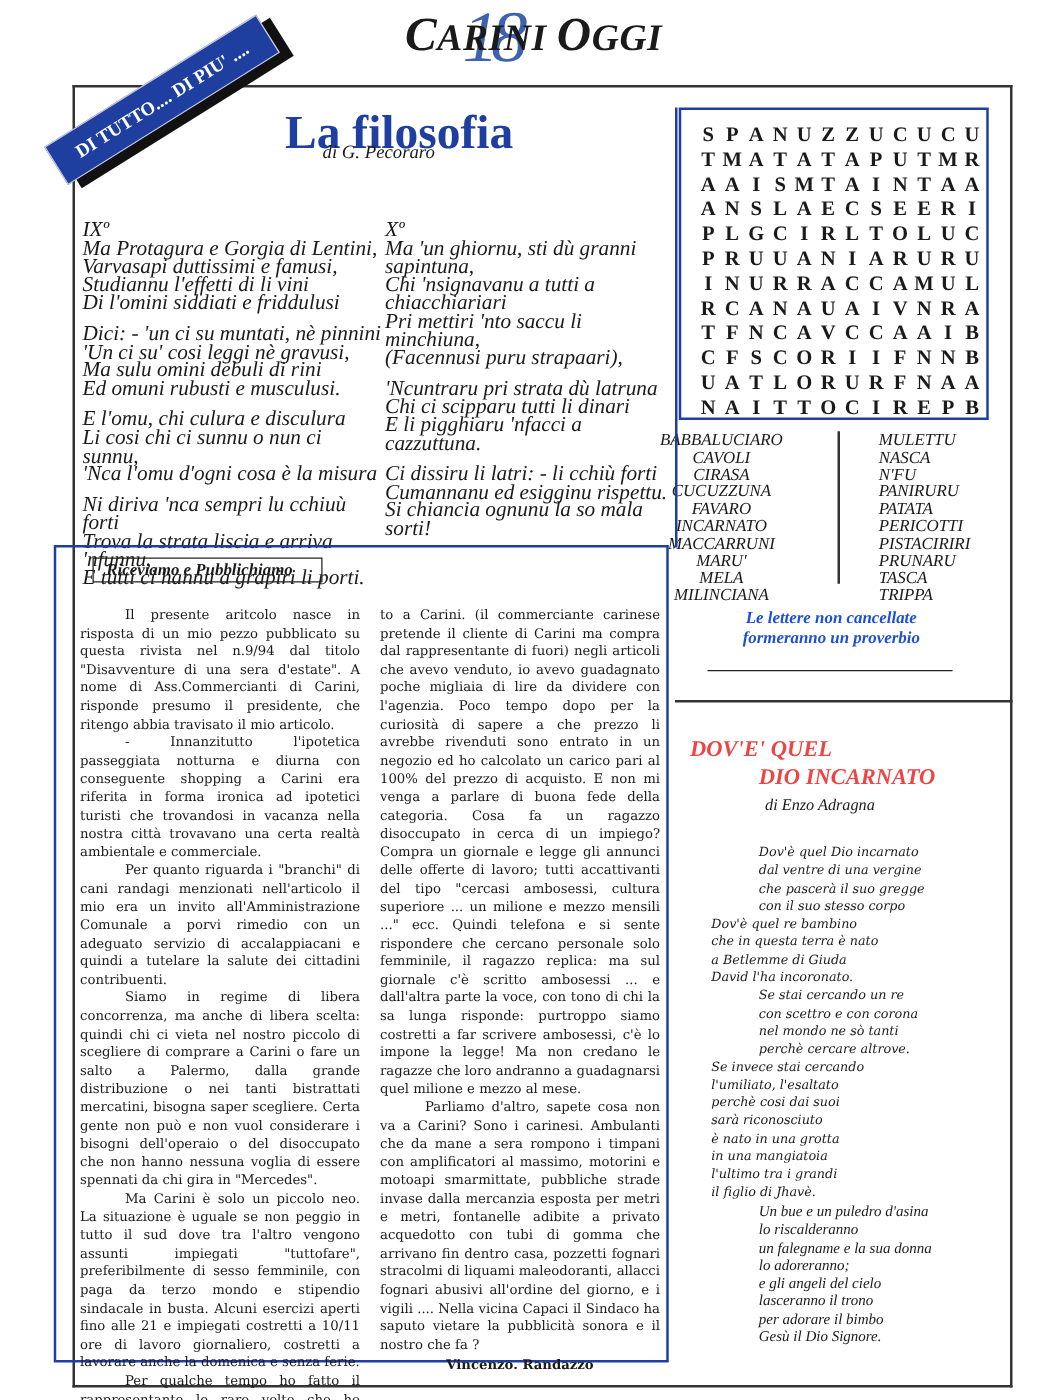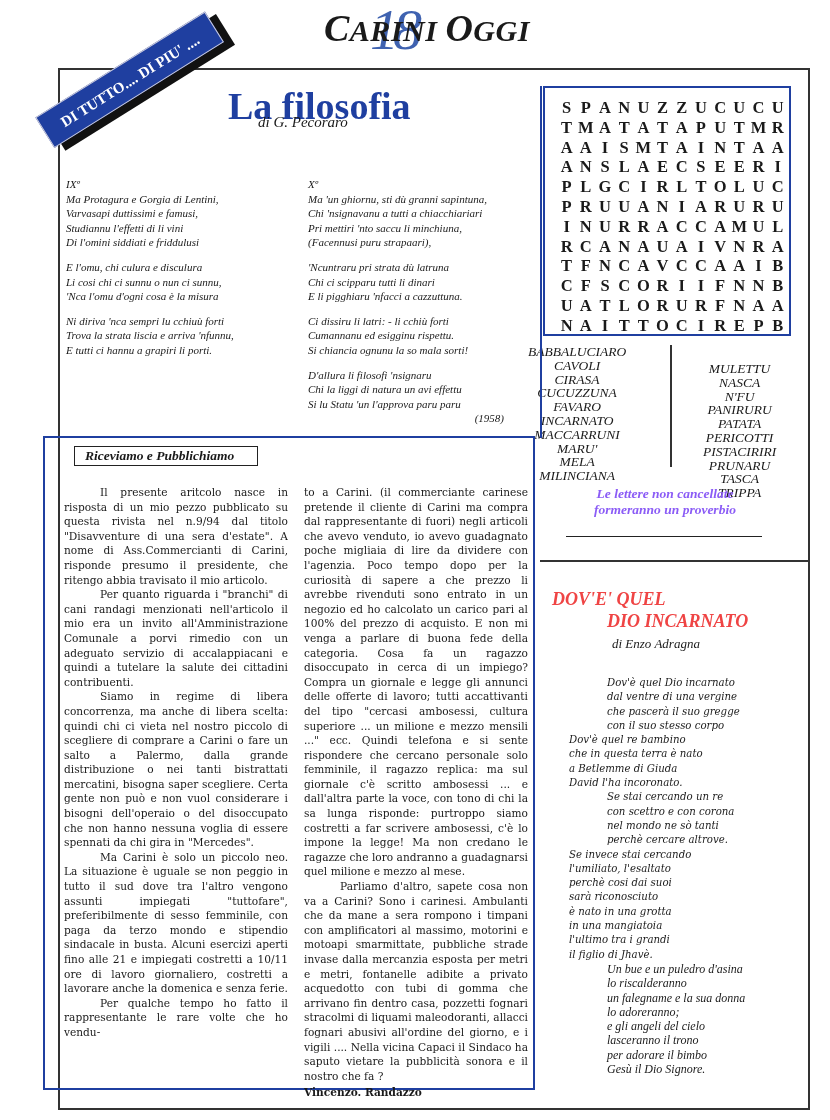--- a/index.html
+++ b/index.html
@@ -15,46 +15,46 @@
   .frame-left { left:58px; top:68px; width:2px; height:1042px; background:#333; }
   .frame-right { left:808px; top:68px; width:2px; height:1042px; background:#333; }
   .frame-bottom { left:58px; top:1108px; width:752px; height:2px; background:#333; }
   
   .banner-wrap { left:36px; top:60px; width:200px; height:60px; transform:rotate(-32deg); transform-origin:center; }
   .banner-shadow { position:absolute; left:8px; top:8px; width:200px; height:36px; background:#111; }
   .banner { position:absolute; left:0; top:0; width:200px; height:36px; background:#1f3fa0; color:#fff; font-family:"Liberation Serif", serif; font-size:15px; font-weight:bold; text-align:center; line-height:36px; border:1px solid #ccd; box-sizing:border-box; }
   
   .art-title { left:228px; top:84px; font-size:38px; font-weight:bold; color:#1f3fa0; }
   .art-author { left:258px; top:114px; font-size:15px; font-style:italic;text-align:right; }
-  .poem { font-style:italic; font-size:11px; line-height:14.6px; }
+  .poem { font-style:italic; font-size:17px; line-height:14.6px; }
   .poem .stanza { margin-bottom:10px; }
   .poem-left { left:66px; top:177px; width:240px; }
   .poem-right { left:308px; top:177px; width:230px; }
   .year { text-align:right; padding-right:34px; }
   
   .ws-box { left:543px; top:86px; width:248px; height:250px; border:2px solid #1f3fa0; box-sizing:border-box; background:#fff; }
   .ws-grid { position:absolute; left:12px; top:10px; font-family:"Liberation Serif", serif; font-weight:bold; font-size:16.5px; line-height:19.8px; letter-spacing:0; }
   .ws-row { display:flex; }
   .ws-row span { width:19.2px; text-align:center; }
   .words { font-style:italic; font-size:13.5px; line-height:13.8px; }
   .words-left { left:528px; top:345px;text-align:center; }
-  .words-right { left:703px; top:362px;text-align:center; }
+  .words-right { left:703px; top:345px; }
   .words-div { left:670px; top:345px; width:2px; height:122px; background:#333; }
-  .proverb { left:560px; top:486px; width:210px; text-align:center; font-style:italic; font-weight:bold; font-size:13.5px; line-height:16px; color:#8b5cf6; }
+  .proverb { left:560px; top:486px; width:210px; text-align:center; font-style:italic; font-weight:bold; font-size:13.5px; line-height:16px; color:#1d4ed8; }
   .proverb-line { left:566px; top:536px; width:196px; height:1px; background:#222; }
   .sep-h { left:540px; top:560px; width:270px; height:2px; background:#333; }
   
   .letter-box { left:43px; top:436px; width:492px; height:654px; border:2px solid #1f3fa0; box-sizing:border-box; }
   .letter-box-right { left:540px; top:86px; width:2px; height:352px; background:#1f3fa0; }
   .rp-label { left:74px; top:446px; width:184px; height:20px; border:1.5px solid #222; box-sizing:border-box; font-style:italic; font-weight:bold; font-size:13.5px; line-height:18px; padding-left:10px; }
   .col { font-family:"DejaVu Serif", serif; font-size:10.6px; line-height:14.6px; text-align:justify; }
   .col p { margin:0; text-indent:36px; }
   .col-left { left:64px; top:485px; width:224px; }
   .col-right { left:304px; top:485px; width:224px; }
-  .signature { text-align:left; font-weight:bold; margin-top:2px; }
+  .signature { text-align:center; font-weight:bold; margin-top:2px; }
   
   .poem2-title { left:552px; top:588px; font-style:italic; font-weight:bold; font-size:18px; line-height:22px; color:#ef4444; }
   .poem2-title .l2 { padding-left:55px; }
   .poem2-author { left:612px; top:636px; font-style:italic; font-size:13px; }
   .poem2 { left:569px; top:676px; font-style:italic; font-family:"DejaVu Serif", serif; font-size:10.2px; line-height:14.3px; }
   .poem2 .in { padding-left:38px; }
   .poem2 .serif { font-family:"Liberation Serif", serif; font-size:12px; }
 </style>
 </head>
 <body>
@@ -79,20 +79,26 @@
 
 <div class="abs poem poem-left" id="poemLeft">
     <div class="stanza">
       <div>IXº</div>
       <div>Ma Protagura e Gorgia di Lentini,</div>
       <div>Varvasapi duttissimi e famusi,</div>
       <div>Studiannu l'effetti di li vini</div>
       <div>Di l'omini siddiati e friddulusi</div>
     </div>
     <div class="stanza">
+      <div>Dici: - 'un ci su muntati, nè pinnini</div>
+      <div>'Un ci su' cosi leggi nè gravusi,</div>
+      <div>Ma sulu omini debuli di rini</div>
+      <div>Ed omuni rubusti e musculusi.</div>
+    </div>
+    <div class="stanza">
       <div>E l'omu, chi culura e disculura</div>
       <div>Li cosi chi ci sunnu o nun ci sunnu,</div>
       <div>'Nca l'omu d'ogni cosa è la misura</div>
     </div>
     <div class="stanza">
       <div>Ni diriva 'nca sempri lu cchiuù forti</div>
       <div>Trova la strata liscia e arriva 'nfunnu,</div>
       <div>E tutti ci hannu a grapiri li porti.</div>
     </div>
   </div>
@@ -106,26 +112,20 @@
     </div>
     <div class="stanza">
       <div>'Ncuntraru pri strata dù latruna</div>
       <div>Chi ci scipparu tutti li dinari</div>
       <div>E li pigghiaru 'nfacci a cazzuttuna.</div>
     </div>
     <div class="stanza">
       <div>Ci dissiru li latri: - li cchiù forti</div>
       <div>Cumannanu ed esigginu rispettu.</div>
       <div>Si chiancia ognunu la so mala sorti!</div>
-    </div>
-    <div class="stanza">
-      <div>D'allura li filosofi 'nsignaru</div>
-      <div>Chi la liggi di natura un avi effettu</div>
-      <div>Si lu Statu 'un l'approva paru paru</div>
-      <div class="year">(1958)</div>
     </div>
   </div>
 
 <div class="abs ws-box">
   <div class="ws-grid" id="wsGrid">
       <div class="ws-row">
         <span>S</span>
         <span>P</span>
         <span>A</span>
         <span>N</span>
@@ -324,20 +324,21 @@
   <div>formeranno un proverbio</div>
 </div>
 <div class="abs proverb-line"></div>
 <div class="abs sep-h"></div>
 
 <div class="abs letter-box"></div>
 <div class="abs letter-box-right"></div>
 <div class="abs rp-label">Riceviamo e Pubblichiamo</div>
 <div class="abs col col-left" id="colLeft">
     <p>Il presente aritcolo nasce in risposta di un mio pezzo pubblicato su questa rivista nel n.9/94 dal titolo "Disavventure di una sera d'estate". A nome di Ass.Commercianti di Carini, risponde presumo il presidente, che ritengo abbia travisato il mio articolo.</p>
+    <p>- Innanzitutto l'ipotetica passeggiata notturna e diurna con conseguente shopping a Carini era riferita in forma ironica ad ipotetici turisti che trovandosi in vacanza nella nostra città trovavano una certa realtà ambientale e commerciale.</p>
     <p>Per quanto riguarda i "branchi" di cani randagi menzionati nell'articolo il mio era un invito all'Amministrazione Comunale a porvi rimedio con un adeguato servizio di accalappiacani e quindi a tutelare la salute dei cittadini contribuenti.</p>
     <p>Siamo in regime di libera concorrenza, ma anche di libera scelta: quindi chi ci vieta nel nostro piccolo di scegliere di comprare a Carini o fare un salto a Palermo, dalla grande distribuzione o nei tanti bistrattati mercatini, bisogna saper scegliere. Certa gente non può e non vuol considerare i bisogni dell'operaio o del disoccupato che non hanno nessuna voglia di essere spennati da chi gira in "Mercedes".</p>
     <p>Ma Carini è solo un piccolo neo. La situazione è uguale se non peggio in tutto il sud dove tra l'altro vengono assunti impiegati "tuttofare", preferibilmente di sesso femminile, con paga da terzo mondo e stipendio sindacale in busta. Alcuni esercizi aperti fino alle 21 e impiegati costretti a 10/11 ore di lavoro giornaliero, costretti a lavorare anche la domenica e senza ferie.</p>
     <p>Per qualche tempo ho fatto il rappresentante le rare volte che ho vendu-</p>
   </div>
 <div class="abs col col-right" id="colRight">
     <p style="text-indent: 0px;">to a Carini. (il commerciante carinese pretende il cliente di Carini ma compra dal rappresentante di fuori) negli articoli che avevo venduto, io avevo guadagnato poche migliaia di lire da dividere con l'agenzia. Poco tempo dopo per la curiosità di sapere a che prezzo li avrebbe rivenduti sono entrato in un negozio ed ho calcolato un carico pari al 100% del prezzo di acquisto. E non mi venga a parlare di buona fede della categoria. Cosa fa un ragazzo disoccupato in cerca di un impiego? Compra un giornale e legge gli annunci delle offerte di lavoro; tutti accattivanti del tipo "cercasi ambosessi, cultura superiore ... un milione e mezzo mensili ..." ecc. Quindi telefona e si sente rispondere che cercano personale solo femminile, il ragazzo replica: ma sul giornale c'è scritto ambosessi ... e dall'altra parte la voce, con tono di chi la sa lunga risponde: purtroppo siamo costretti a far scrivere ambosessi, c'è lo impone la legge! Ma non credano le ragazze che loro andranno a guadagnarsi quel milione e mezzo al mese.</p>
     <p>Parliamo d'altro, sapete cosa non va a Carini? Sono i carinesi. Ambulanti che da mane a sera rompono i timpani con amplificatori al massimo, motorini e motoapi smarmittate, pubbliche strade invase dalla mercanzia esposta per metri e metri, fontanelle adibite a privato acquedotto con tubi di gomma che arrivano fin dentro casa, pozzetti fognari stracolmi di liquami maleodoranti, allacci fognari abusivi all'ordine del giorno, e i vigili .... Nella vicina Capaci il Sindaco ha saputo vietare la pubblicità sonora e il nostro che fa ?</p>
     <div class="signature">Vincenzo. Randazzo</div>
   </div>

